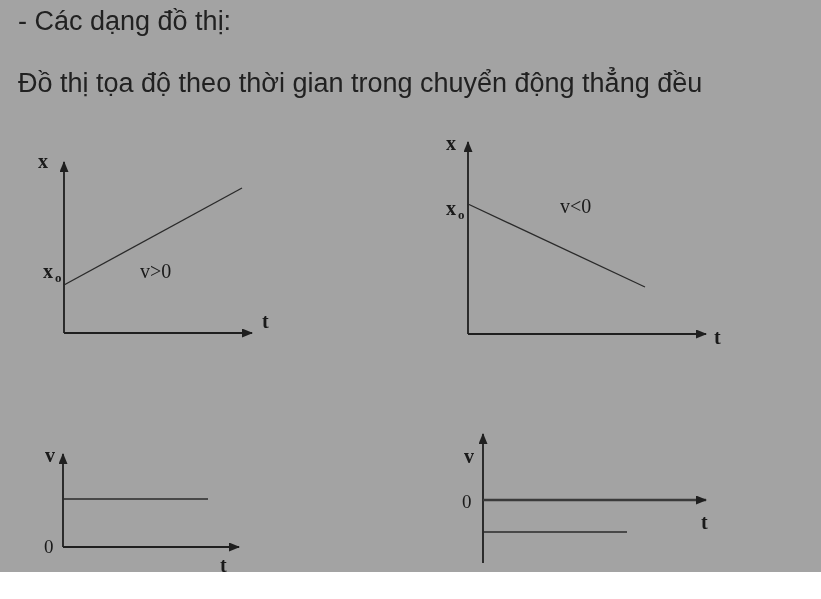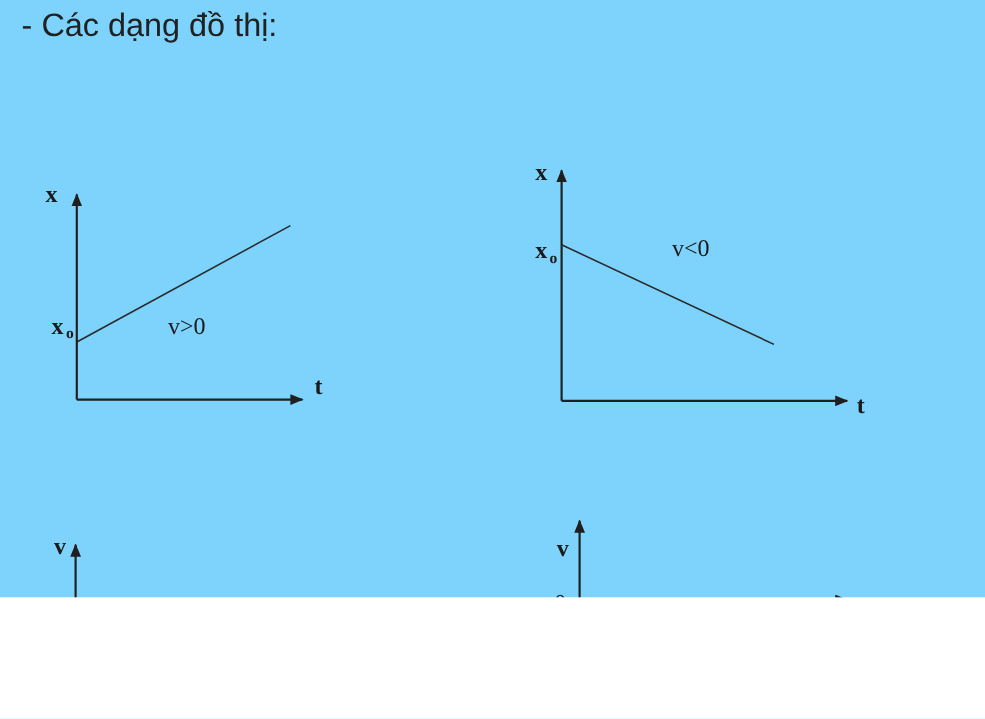--- a/index.html
+++ b/index.html
@@ -3,22 +3,22 @@
 <meta charset="utf-8">
 <style>
   html, body {
     margin: 0;
     padding: 0;
     background: #ffffff;
   }
   .page {
     position: relative;
     width: 821px;
-    height: 498px;
-    background: #7dd3fc;
+    height: 572px;
+    background: #a3a3a3;
     overflow: hidden;
     font-family: "Liberation Sans", sans-serif;
   }
   .textline {
     position: absolute;
     left: 18px;
     margin: 0;
     font-size: 27px;
     line-height: 1.3;
     color: #212121;
@@ -61,20 +61,21 @@
   }
   .arrowhead { fill: #1f1f1f; }
 </style>
 </head>
 <body>
 
 <div class="page">
 
   <p class="textline" id="heading">- Các dạng đồ thị:</p>
 
+  <p class="textline" id="sub-pos">Đồ thị tọa độ theo thời gian trong chuyển động thẳng đều</p>
 
 
   <svg class="graph" style="left:30px; top:130px;" width="260" height="215">
     <defs>
       <marker id="m1" markerUnits="userSpaceOnUse" markerWidth="11" markerHeight="9" refX="10" refY="4.5" orient="auto">
         <polygon class="arrowhead" points="0,0 11,4.5 0,9"></polygon>
       </marker>
     </defs>
     <line class="axis-line" x1="34" y1="203" x2="34" y2="32" marker-end="url(#m1)"></line>
     <line class="axis-line" x1="34" y1="203" x2="222" y2="203" marker-end="url(#m1)"></line>

